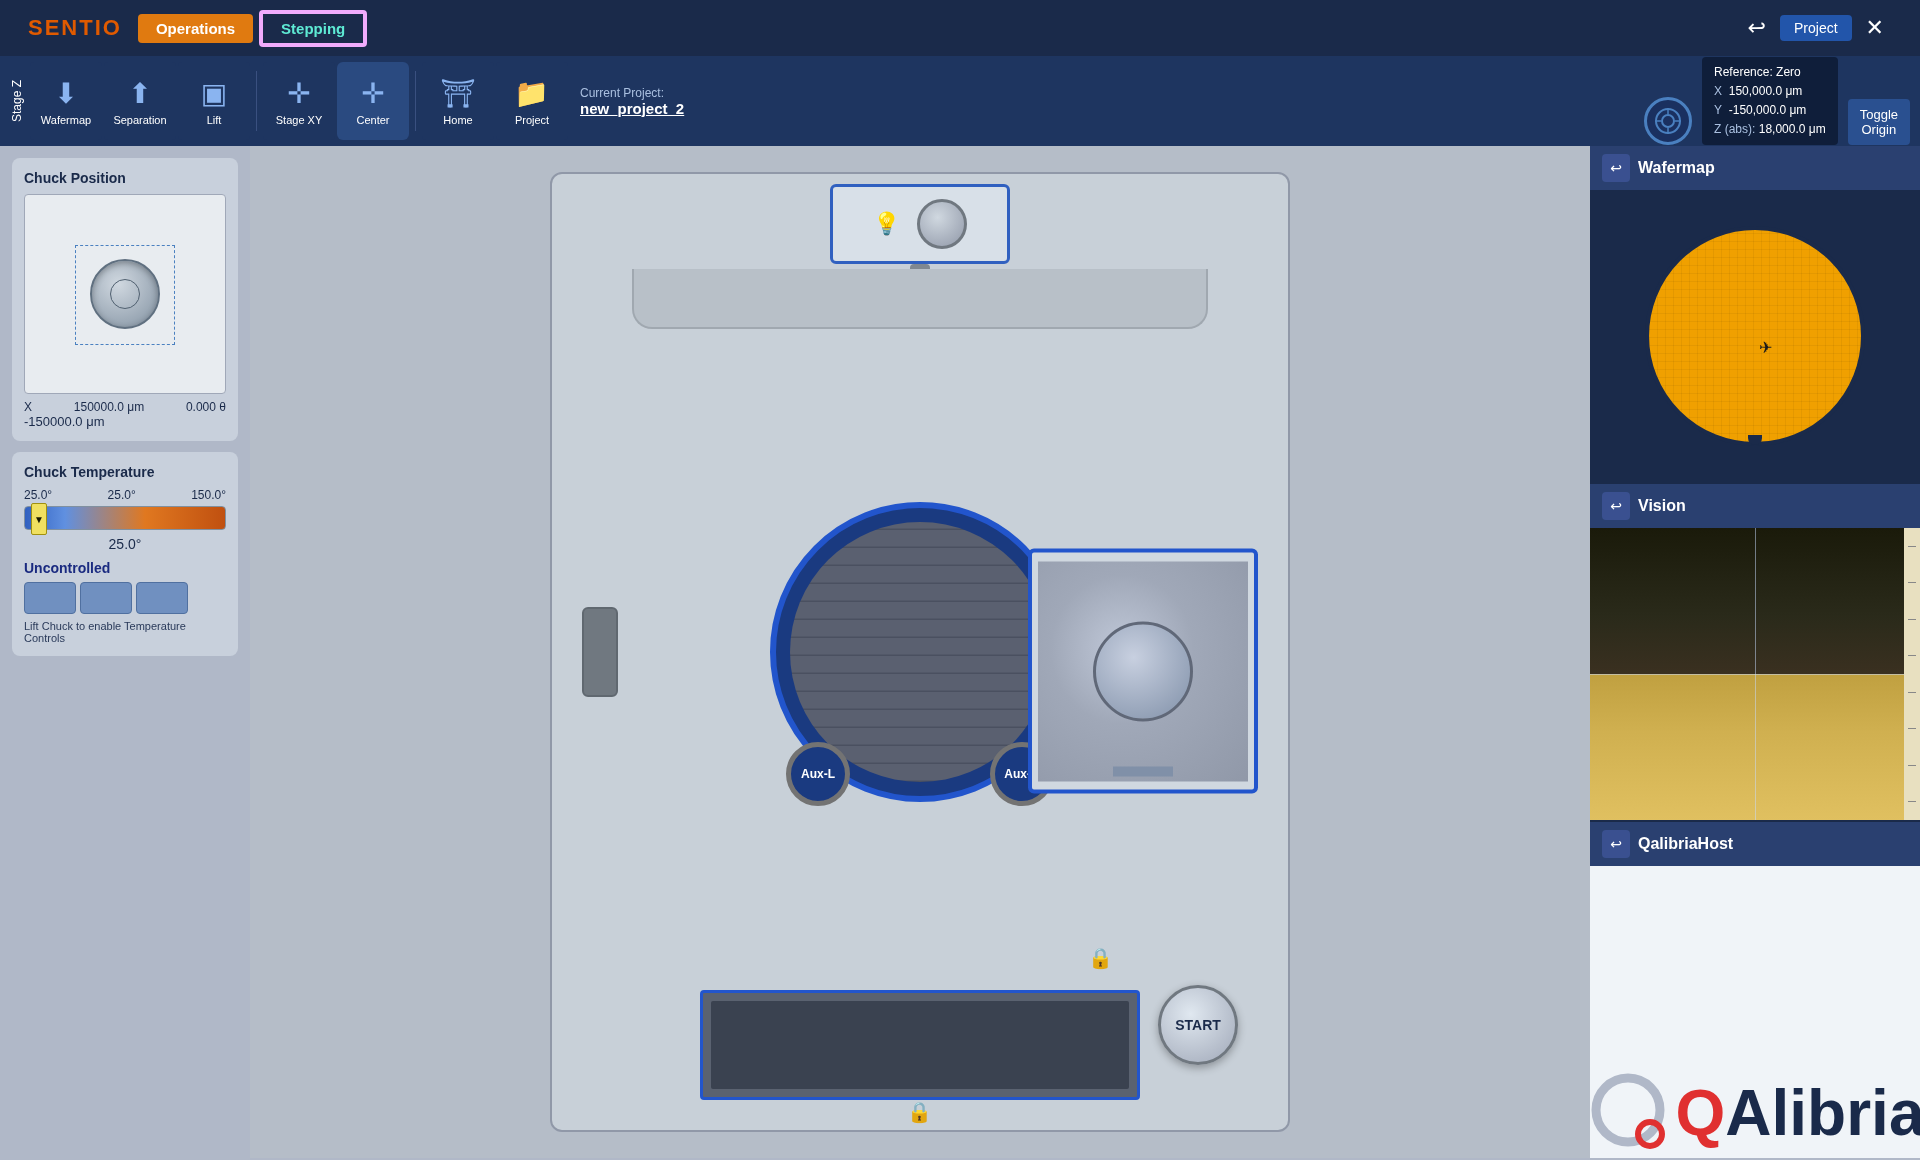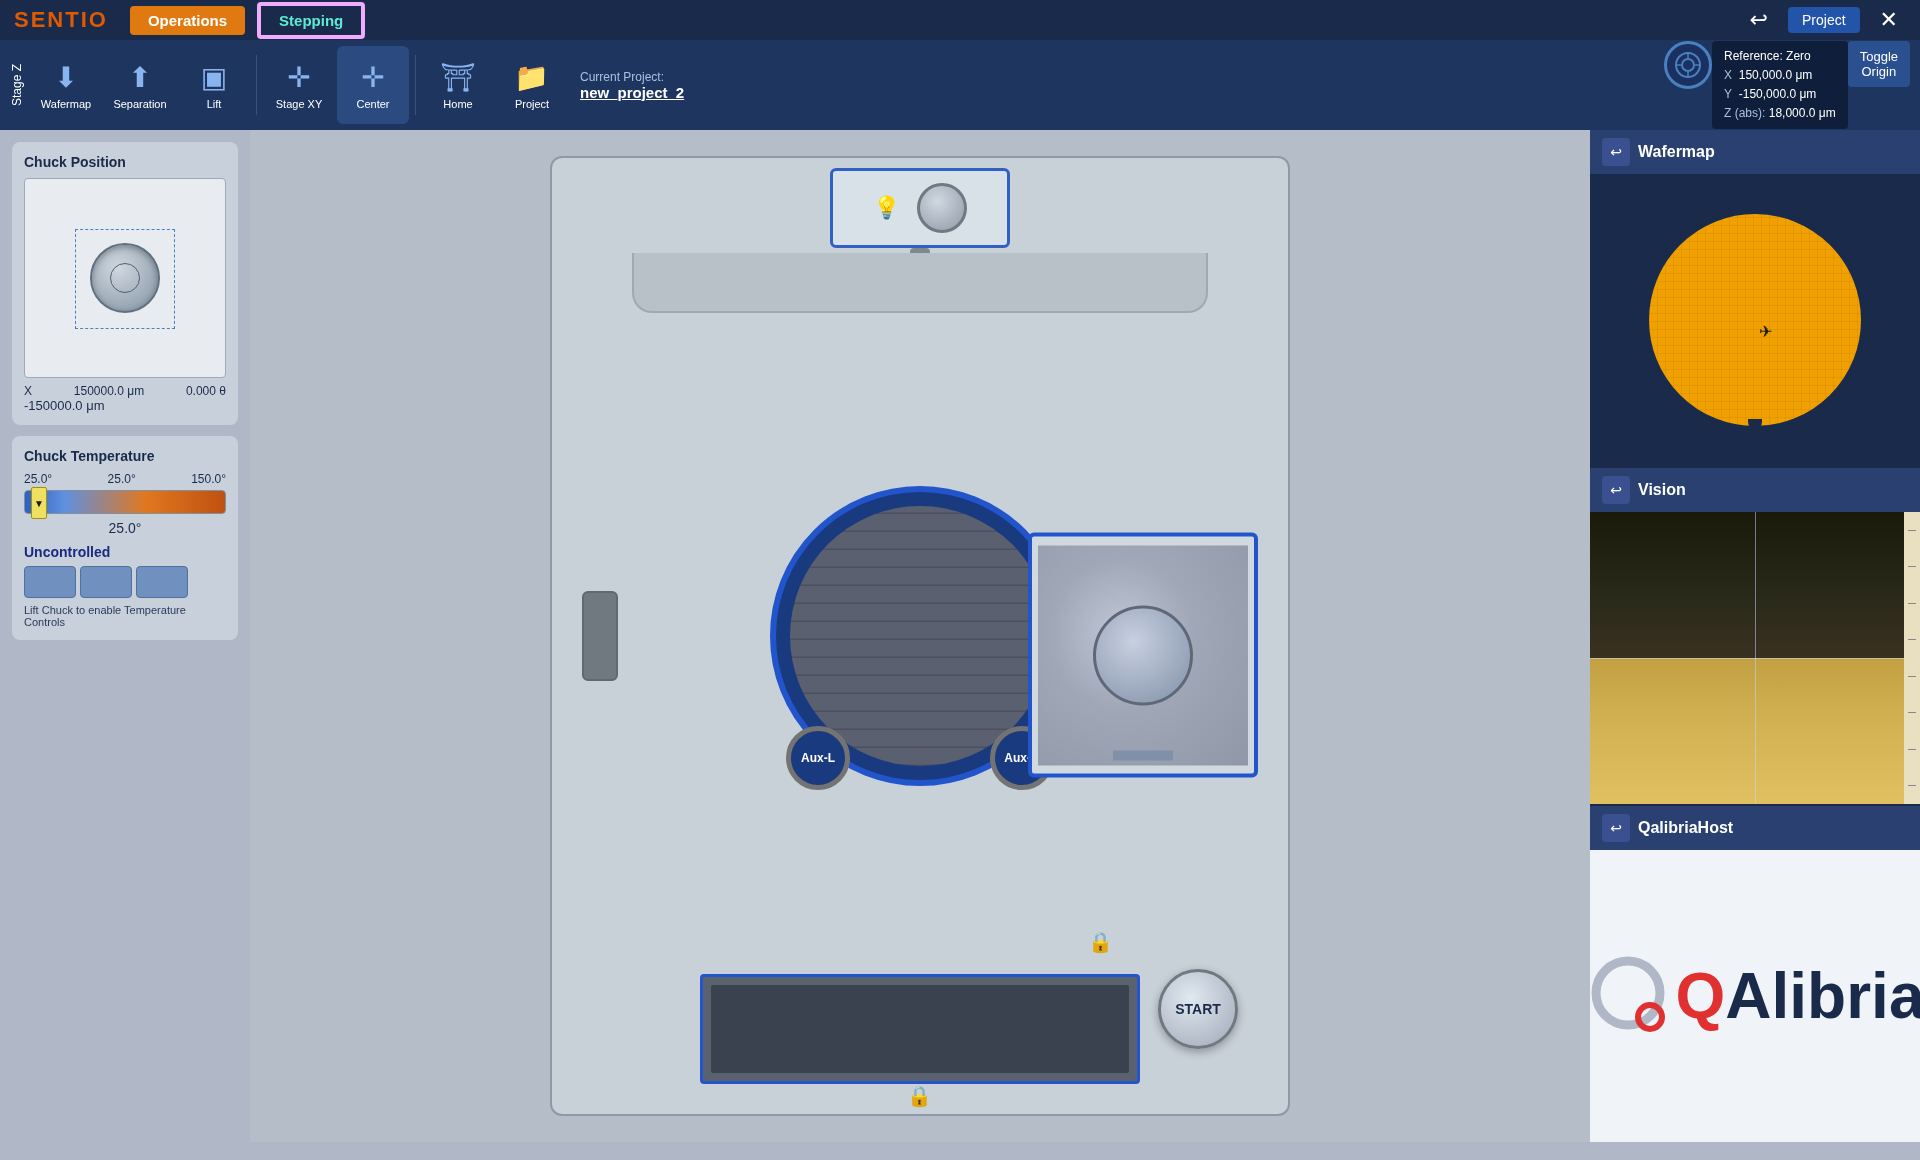--- a/index.html
+++ b/index.html
@@ -1,22 +1,22 @@
 <!DOCTYPE html>
 <html><head>
   <meta charset="utf-8">
   <style>
     * { box-sizing: border-box; margin: 0; padding: 0; }
     body { width: 1920px; height: 1160px; overflow: hidden; background: #b0b8c8; font-family: Arial, sans-serif; }
 
     
     .top-nav {
       display: flex; align-items: center;
-      background: #1a2a4a; height: 40px; width: 100%;
-      padding: 0 14px; gap: 12px;
+      background: #1a2a4a; height: 56px; width: 100%;
+      padding: 0 28px; gap: 6px;
     }
     .logo {
       color: white; font-size: 22px; font-weight: bold; letter-spacing: 2px;
       margin-right: 10px;
     }
     .logo span { color: #e05a00; }
     .nav-btn {
       padding: 6px 18px; border-radius: 4px; border: none; cursor: pointer;
       font-size: 15px; font-weight: bold;
     }
@@ -47,21 +47,21 @@
       width: 72px; height: 78px; background: #1e3560; border: none; cursor: pointer;
       color: white; font-size: 11px; gap: 4px; border-radius: 4px;
     }
     .tool-icon { font-size: 28px; color: #8ab4f0; }
     .tool-separator { width: 1px; height: 60px; background: #3a5080; margin: 0 4px; }
     .toolbar-center { margin-left: 10px; }
     .current-project-label { color: #aac0e0; font-size: 12px; }
     .current-project-name { color: white; font-size: 15px; font-weight: bold; text-decoration: underline; }
 
     .toolbar-right {
-      margin-left: auto; display: flex; align-items: flex-start; 
+      margin-left: auto; display: flex; align-items: flex-end; gap: 10px;
     }
     .reference-box {
       background: #0f1e3a; border-radius: 4px; padding: 6px 12px;
       color: white; font-size: 12px; line-height: 1.6;
     }
     .reference-box .ref-label { color: #aac0e0; }
     .toggle-origin-btn {
       background: #2a5090; color: white; border: none; border-radius: 4px;
       padding: 8px 12px; font-size: 13px; cursor: pointer; white-space: nowrap;
     }
@@ -297,21 +297,21 @@
       background: linear-gradient(180deg, #1a1a0a 0%, #2a2a1a 30%, #3a3020 50%, #c0a040 50%, #d0b050 70%, #e0c060 100%);
       position: relative;
     }
     .vision-ruler {
       position: absolute; right: 0; top: 0; bottom: 0; width: 16px; background: #e8e0c0;
       display: flex; flex-direction: column; justify-content: space-around; align-items: center;
     }
     .vision-ruler-tick { width: 8px; height: 1px; background: #888; }
 
     .qalibria-container {
-      flex: 1; background: #f0f4f8; display: flex; align-items: center; justify-content: center;
+      flex: 1; background: #f0f4f8; display: flex; align-items: flex-end; justify-content: center;
     }
     .qalibria-logo {
       display: flex; align-items: center; gap: 0;
     }
 
     
     .machine-top-groove {
       position: absolute; top: 95px; left: 80px; right: 80px; height: 60px;
       background: #b8c0c8; border-radius: 0 0 20px 20px;
       border-left: 2px solid #a0a8b0; border-right: 2px solid #a0a8b0; border-bottom: 2px solid #a0a8b0;

